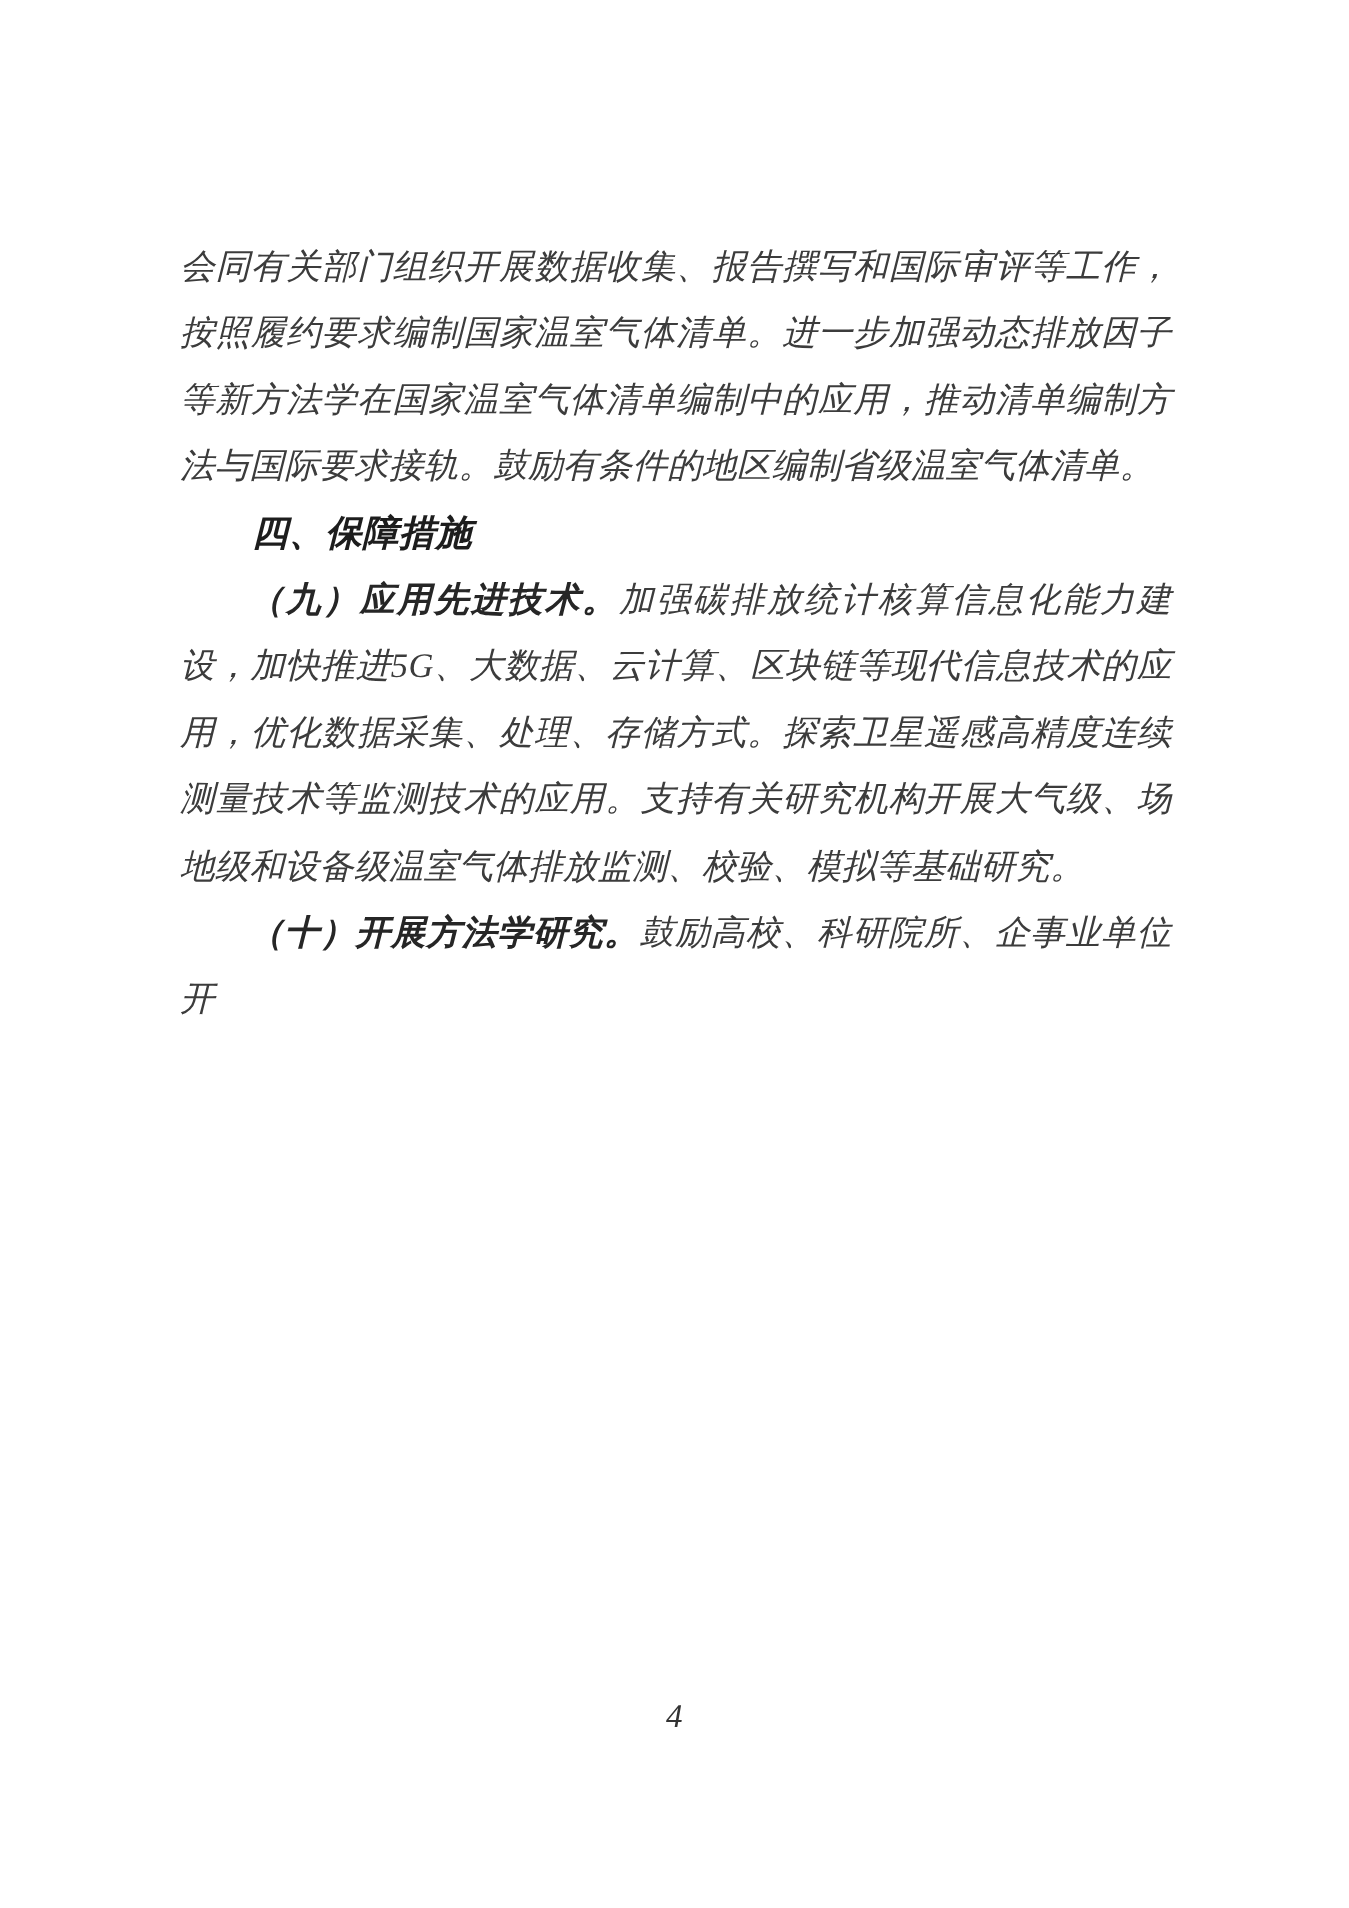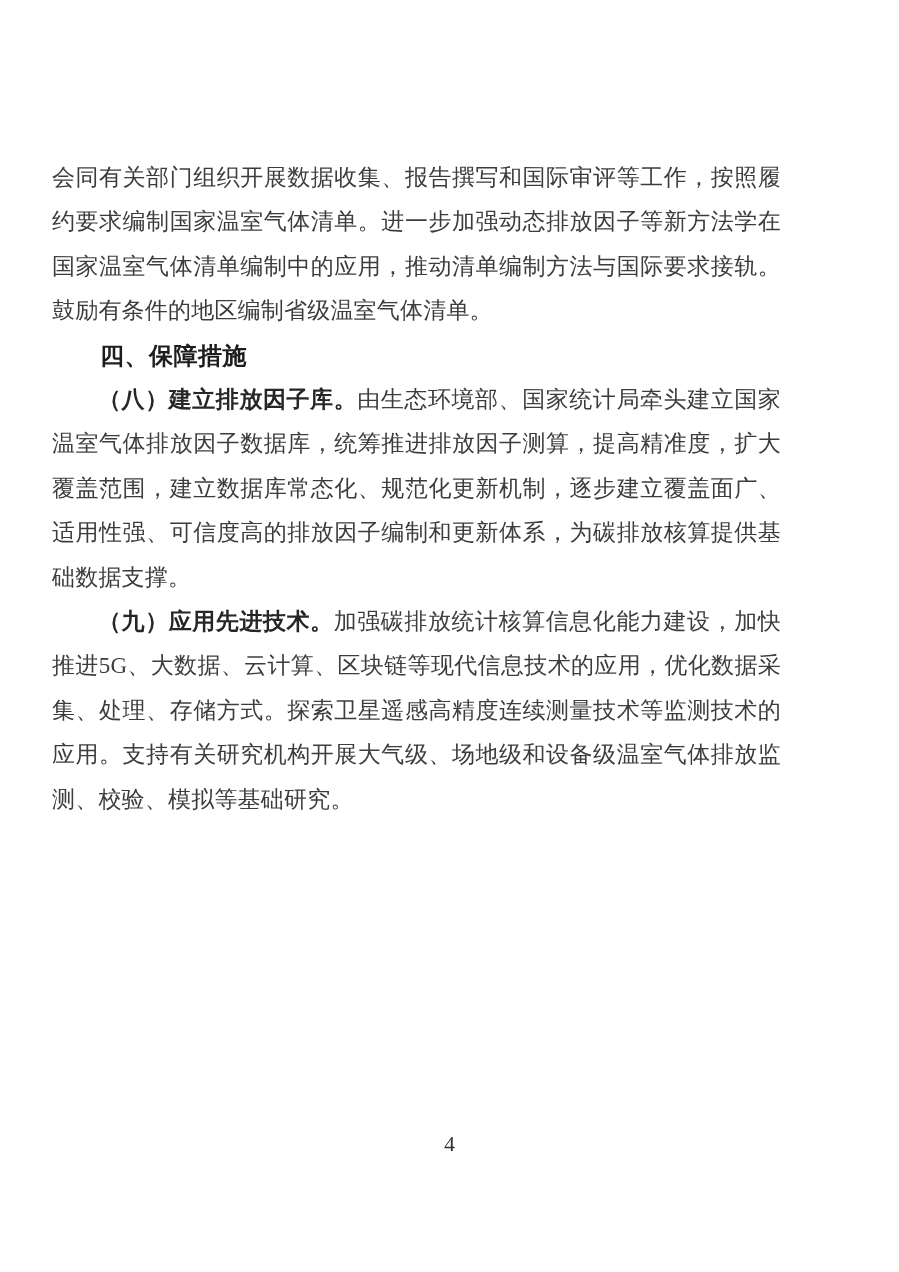--- a/index.html
+++ b/index.html
@@ -6,22 +6,23 @@
     margin: 0;
     padding: 0;
     background: #ffffff;
   }
   .page {
     position: relative;
     width: 899px;
     height: 1272px;
     background: #ffffff;
     box-sizing: border-box;
-    padding: 156px 118px 0 52px;
+    padding: 156px 118px 0 120px;
     overflow: hidden;
+    font-style: italic;
   }
   .doc-text {
     font-family: "Liberation Serif", "DejaVu Serif", serif;
     font-size: 23px;
     line-height: 44.4px;
     color: #3c3c3c;
     letter-spacing: 0.2px;
   }
   .doc-text p {
     margin: 0;
@@ -63,25 +64,25 @@
 <div class="page">
   <div class="doc-text">
 
     <p>
       <span>会同有关部门组织开展数据收集、报告撰写和国际审评等工作，按照履约要求编制国家温室气体清单。进一步加强动态排放因子等新方法学在国家温室气体清单编制中的应用，推动清单编制方法与国际要求接轨。鼓励有条件的地区编制省级温室气体清单。</span>
     </p>
 
     <h2 class="section-heading">四、保障措施</h2>
 
 
-    <p class="para-indent">
-      <span class="lead">（八）建立排放因子库。</span><span>由生态环境部、国家统计局牵头建立国家温室气体排放因子数据库，统筹推进排放因子测算，提高精准度，扩大覆盖范围，建立数据库常态化、规范化更新机制，逐步建立覆盖面广、适用性强、可信度高的排放因子编制和更新体系，为碳排放核算提供基础数据支撑。</span>
-    </p>
 
     <p class="para-indent">
       <span class="lead">（九）应用先进技术。</span><span>加强碳排放统计核算信息化能力建设，加快推进5G、大数据、云计算、区块链等现代信息技术的应用，优化数据采集、处理、存储方式。探索卫星遥感高精度连续测量技术等监测技术的应用。支持有关研究机构开展大气级、场地级和设备级温室气体排放监测、校验、模拟等基础研究。</span>
     </p>
 
+    <p class="para-indent">
+      <span class="lead">（十）开展方法学研究。</span><span>鼓励高校、科研院所、企事业单位开</span>
+    </p>
 
   </div>
 
   <div class="page-number">4</div>
 </div>
 
 </body></html>

